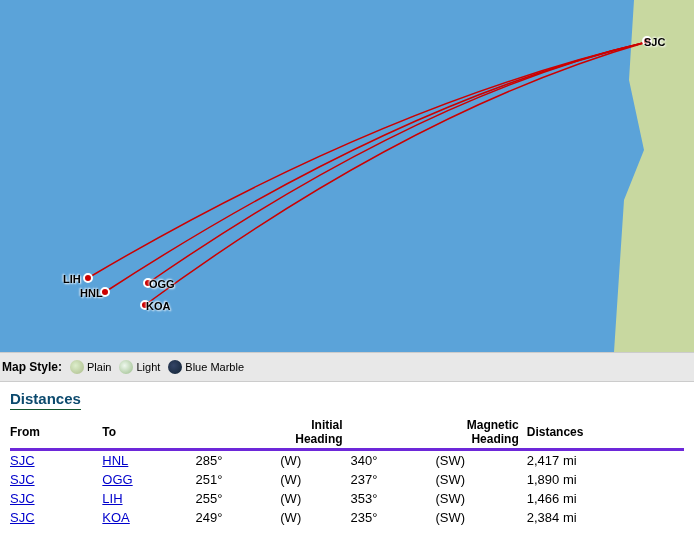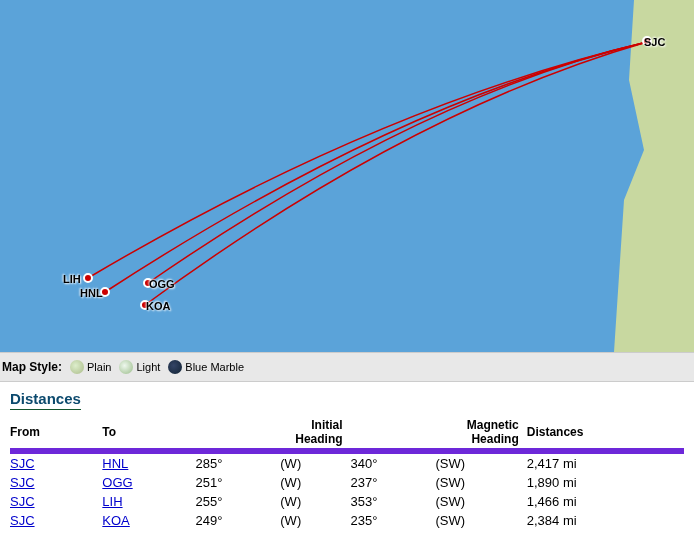--- a/index.html
+++ b/index.html
@@ -138,21 +138,21 @@
       text-decoration: underline;
       cursor: pointer;
     }
 
     .col-heading {
       font-weight: bold;
       font-size: 12px;
     }
 
     .underline-row th {
-      border-bottom: 6px solid #6d28d9;
+      border-bottom: 3px solid #6d28d9;
     }
   </style>
 </head>
 <body>
 
 <div id="map-container">
 
   <div class="land-california"></div>
 
   <svg id="flight-lines">

